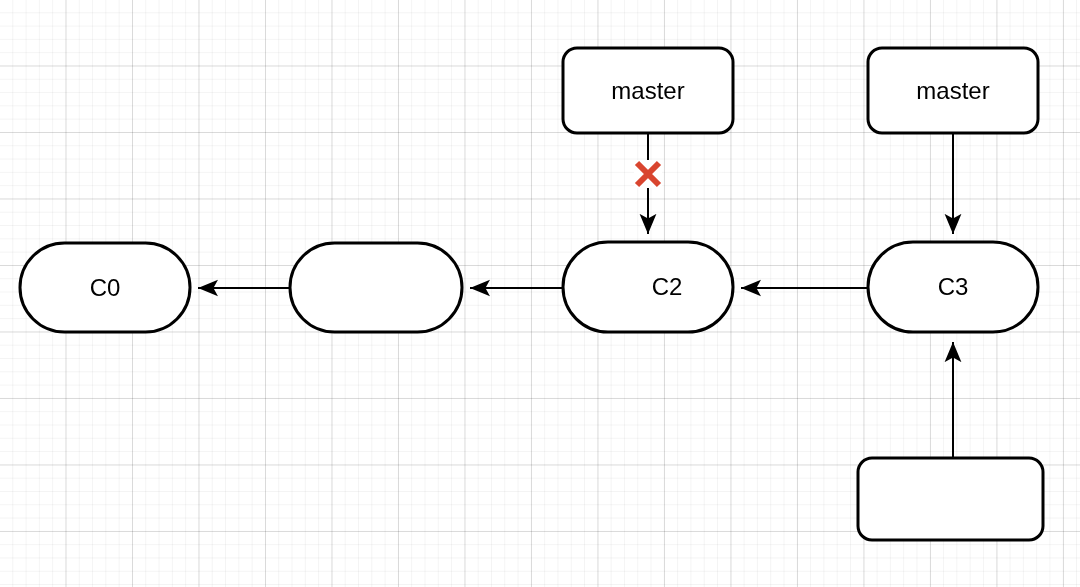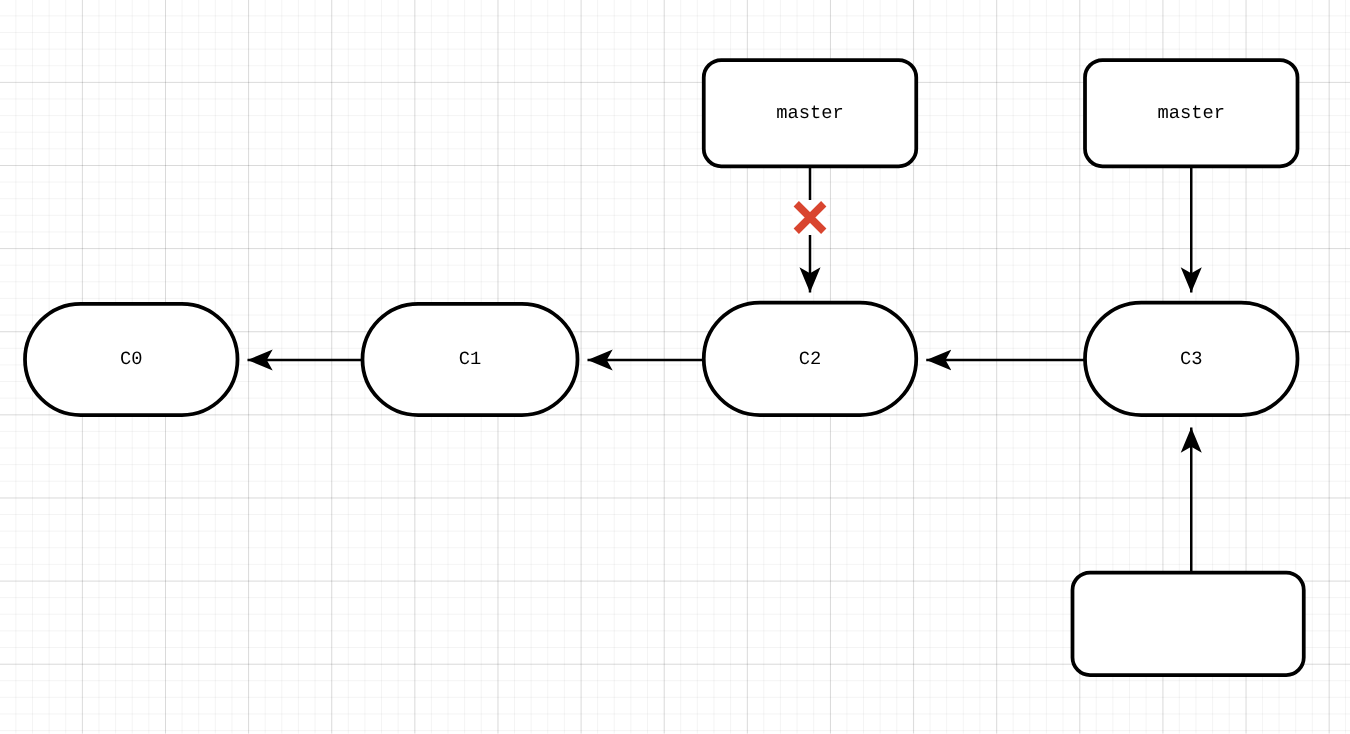--- a/index.html
+++ b/index.html
@@ -31,22 +31,22 @@
     left: 0;
     top: 0;
     width: 1080px;
     height: 587px;
   }
   .node-label {
     position: absolute;
     display: flex;
     align-items: center;
     justify-content: center;
-    font-family: Liberation Mono, monospace;
-    font-size: 15px;
+    font-family: Liberation Sans, sans-serif;
+    font-size: 24px;
     color: #000000;
     white-space: nowrap;
     pointer-events: none;
   }
 </style>
 </head>
 <body>
 
 <div id="canvas">
 
@@ -82,20 +82,19 @@
       <rect x="858" y="458" width="185" height="82" rx="14" ry="14"></rect>
     </g>
 
     <g>
       <rect x="634" y="160" width="28" height="28" fill="#ffffff" stroke="none"></rect>
       <path d="M 637 163 L 659 185 M 659 163 L 637 185" stroke="#d9452f" stroke-width="6" stroke-linecap="butt" fill="none"></path>
     </g>
   </svg>
 
   <div class="node-label" style="left:20px; top:243px; width:170px; height:89px;text-align:center;">C0</div>
-  <div class="node-label" style="left:290px; top:243px; width:172px; height:89px;">C1</div>
-  <div class="node-label" style="left:563px; top:242px; width:170px; height:90px;">C2</div>
+  <div class="node-label" style="left:582px; top:242px; width:170px; height:90px;">C2</div>
   <div class="node-label" style="left:868px; top:242px; width:170px; height:90px;text-align:right;">C3</div>
 
   <div class="node-label" style="left:563px; top:48px; width:170px; height:85px;">master</div>
   <div class="node-label" style="left:868px; top:48px; width:170px; height:85px;">master</div>
 
 </div>
 
 </body></html>

